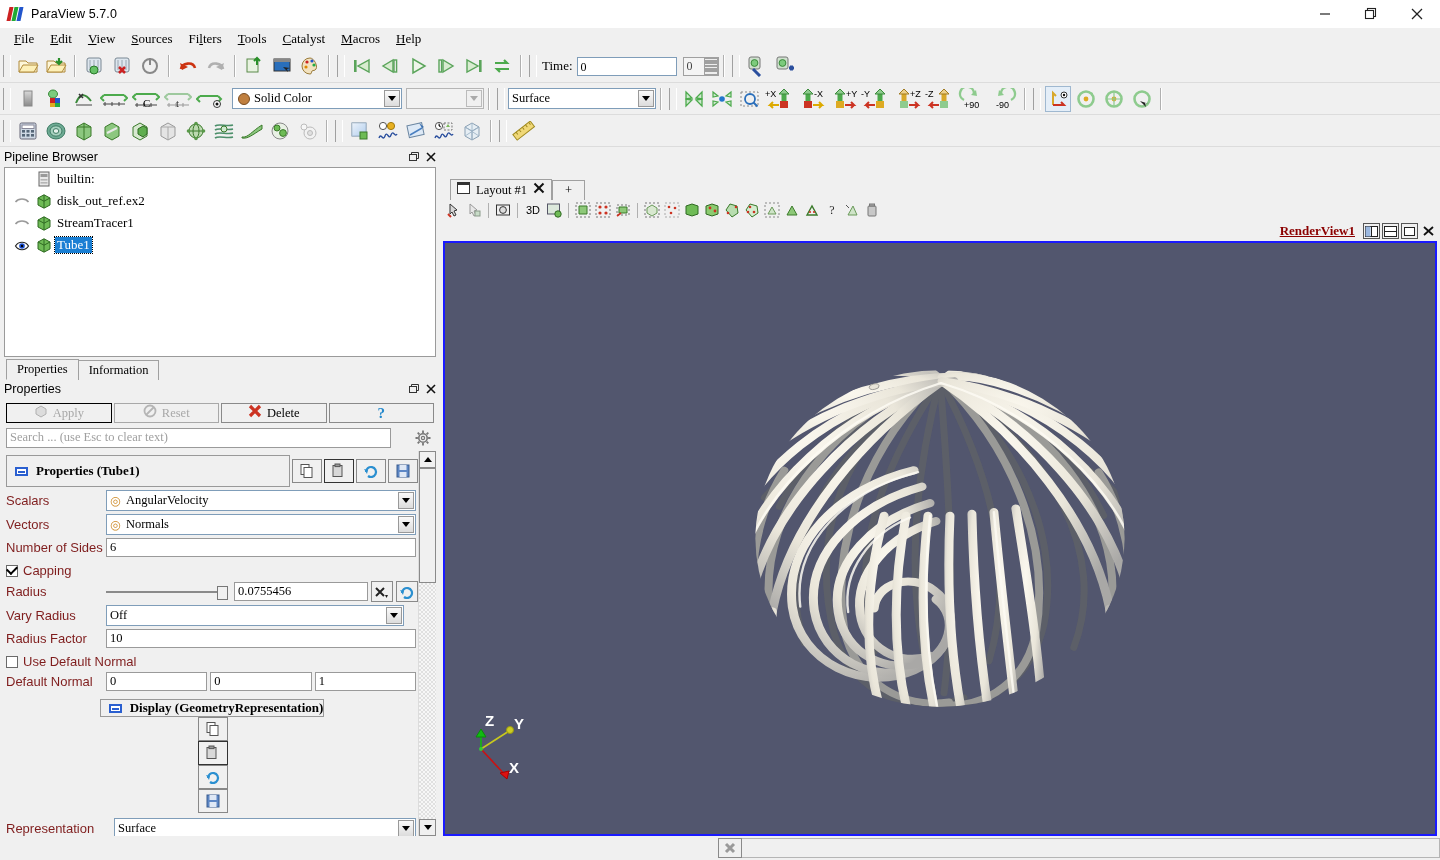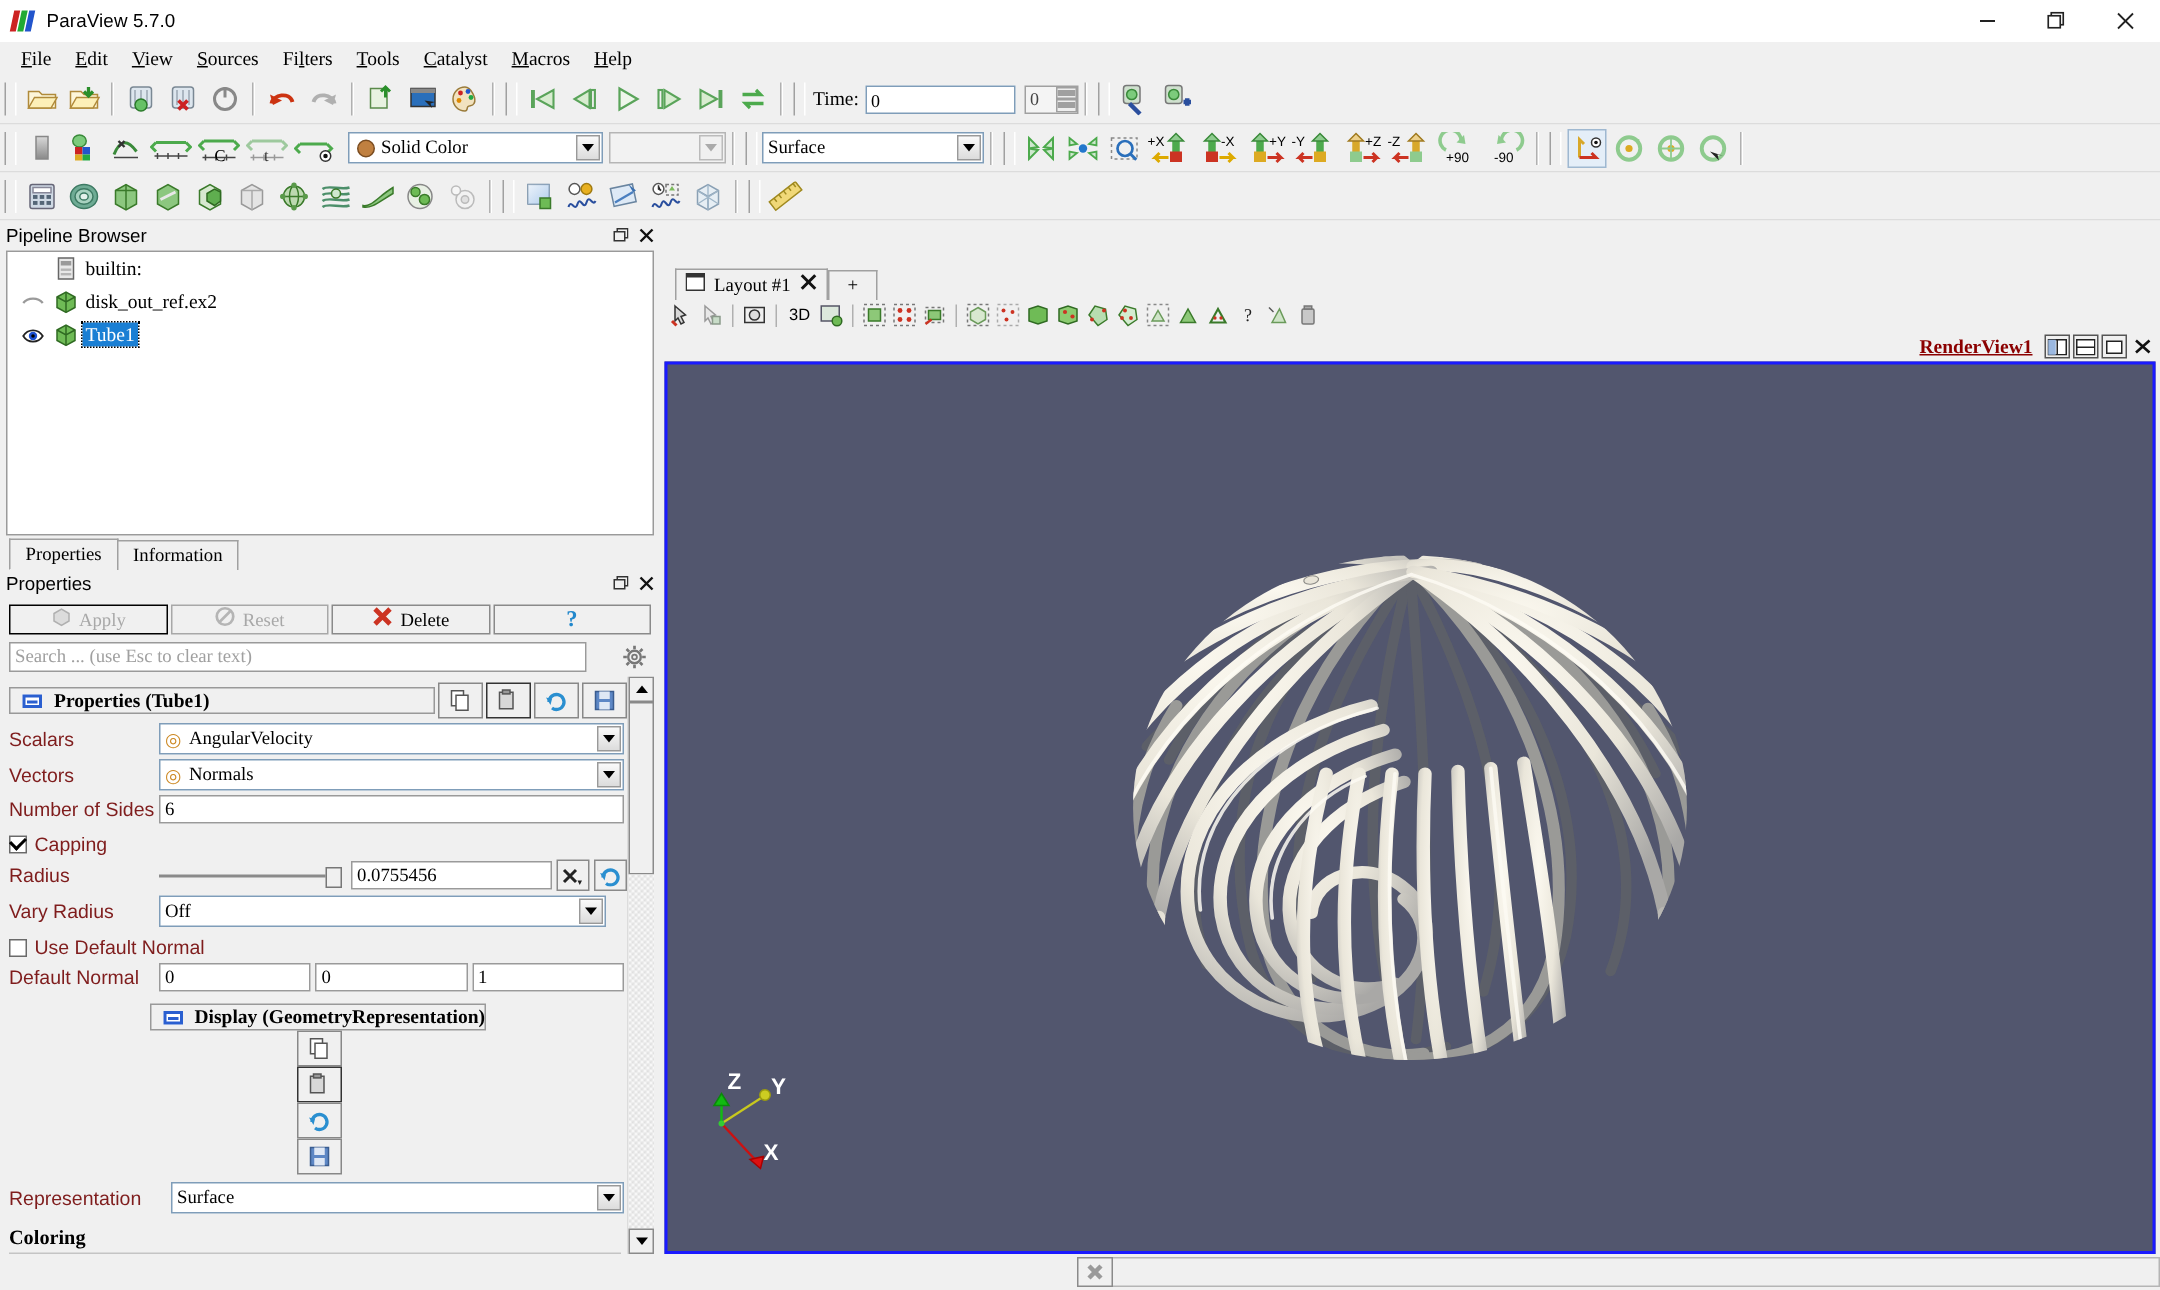--- a/index.html
+++ b/index.html
@@ -179,21 +179,21 @@
 
   .props-scroll {
     flex:1; margin: 0 4px 0 0; overflow:hidden; position:relative;
     display:flex;
   }
   .props-content { flex:1; padding-left: 6px; }
   .section-hdr {
     display:flex; align-items:center; margin-top: 4px;
   }
   .section-hdr .hbox {
-    flex:1; height:18px; border:1px solid #999; background:#f0f0f0;
+    flex:1; height:32px; border:1px solid #999; background:#f0f0f0;
     display:flex; align-items:center; padding-left:8px; gap:8px;
     font-family:"Liberation Serif",serif; font-size:13px; font-weight:bold;
   }
   .minusbox { width:13px;height:9px;border:2px solid #2a5fd0; background:#fff; position:relative; }
   .minusbox:after{content:"";position:absolute;left:1px;right:1px;top:2px;height:2px;background:#2a5fd0;}
   .hdr-btn {
     width:30px;height:24px;border:1px solid #888;background:#f0f0f0;margin-left:2px;
     display:flex;align-items:center;justify-content:center;
   }
   .hdr-btn.dark { border-color:#333; }
@@ -863,20 +863,34 @@
           </div>
           <div class="pl-icon">
             <svg width="16" height="16">
                 <path d="M2 5l6-3.2L14 5v7l-6 3.2L2 12z" fill="#6fbb56" stroke="#2f6a22"></path>
                 <path d="M8 1.8V15M2 5l6 3.2L14 5" fill="none" stroke="#2f6a22"></path>
               </svg>
           </div>
           <div class="pl-label">disk_out_ref.ex2</div>
         </div>
 
+        <div class="pl-row">
+          <div class="eye">
+            <svg width="16" height="12">
+                <path d="M1.5 7c3-4 10-4 13 0" fill="none" stroke="#9a9a9a" stroke-width="1.5"></path>
+              </svg>
+          </div>
+          <div class="pl-icon">
+            <svg width="16" height="16">
+                <path d="M2 5l6-3.2L14 5v7l-6 3.2L2 12z" fill="#6fbb56" stroke="#2f6a22"></path>
+                <path d="M8 1.8V15M2 5l6 3.2L14 5" fill="none" stroke="#2f6a22"></path>
+              </svg>
+          </div>
+          <div class="pl-label">StreamTracer1</div>
+        </div>
 
         <div class="pl-row">
           <div class="eye">
             <svg width="16" height="13">
                 <path d="M1.5 7c3-5 10-5 13 0c-3 5-10 5-13 0z" fill="#fff" stroke="#222" stroke-width="1.2"></path>
                 <circle cx="8" cy="7" r="2.8" fill="#1a4fd0"></circle>
                 <circle cx="8" cy="7" r="1.2" fill="#000"></circle>
               </svg>
           </div>
           <div class="pl-icon">
@@ -1045,20 +1059,24 @@
           <div class="frow">
             <div class="flabel w1">Vary Radius</div>
             <div class="combo" style="flex:1;margin-right:14px;">
               <div class="cbtext">Off</div>
               <div class="cbarrow">
                   <div class="tri-down"></div>
                 </div>
             </div>
           </div>
 
+          <div class="frow">
+            <div class="flabel w1">Radius Factor</div>
+            <div class="field" style="flex:1;margin-right:2px;">10</div>
+          </div>
 
           <div class="frow" style="margin-top:6px;">
             <div class="chk"></div>
             <div class="flabel">Use Default Normal</div>
           </div>
 
           <div class="frow">
             <div class="flabel" style="width:100px;flex:0 0 100px;">Default Normal</div>
             <div class="field" style="flex:1;margin-right:3px;">0</div>
             <div class="field" style="flex:1;margin-right:3px;">0</div>

